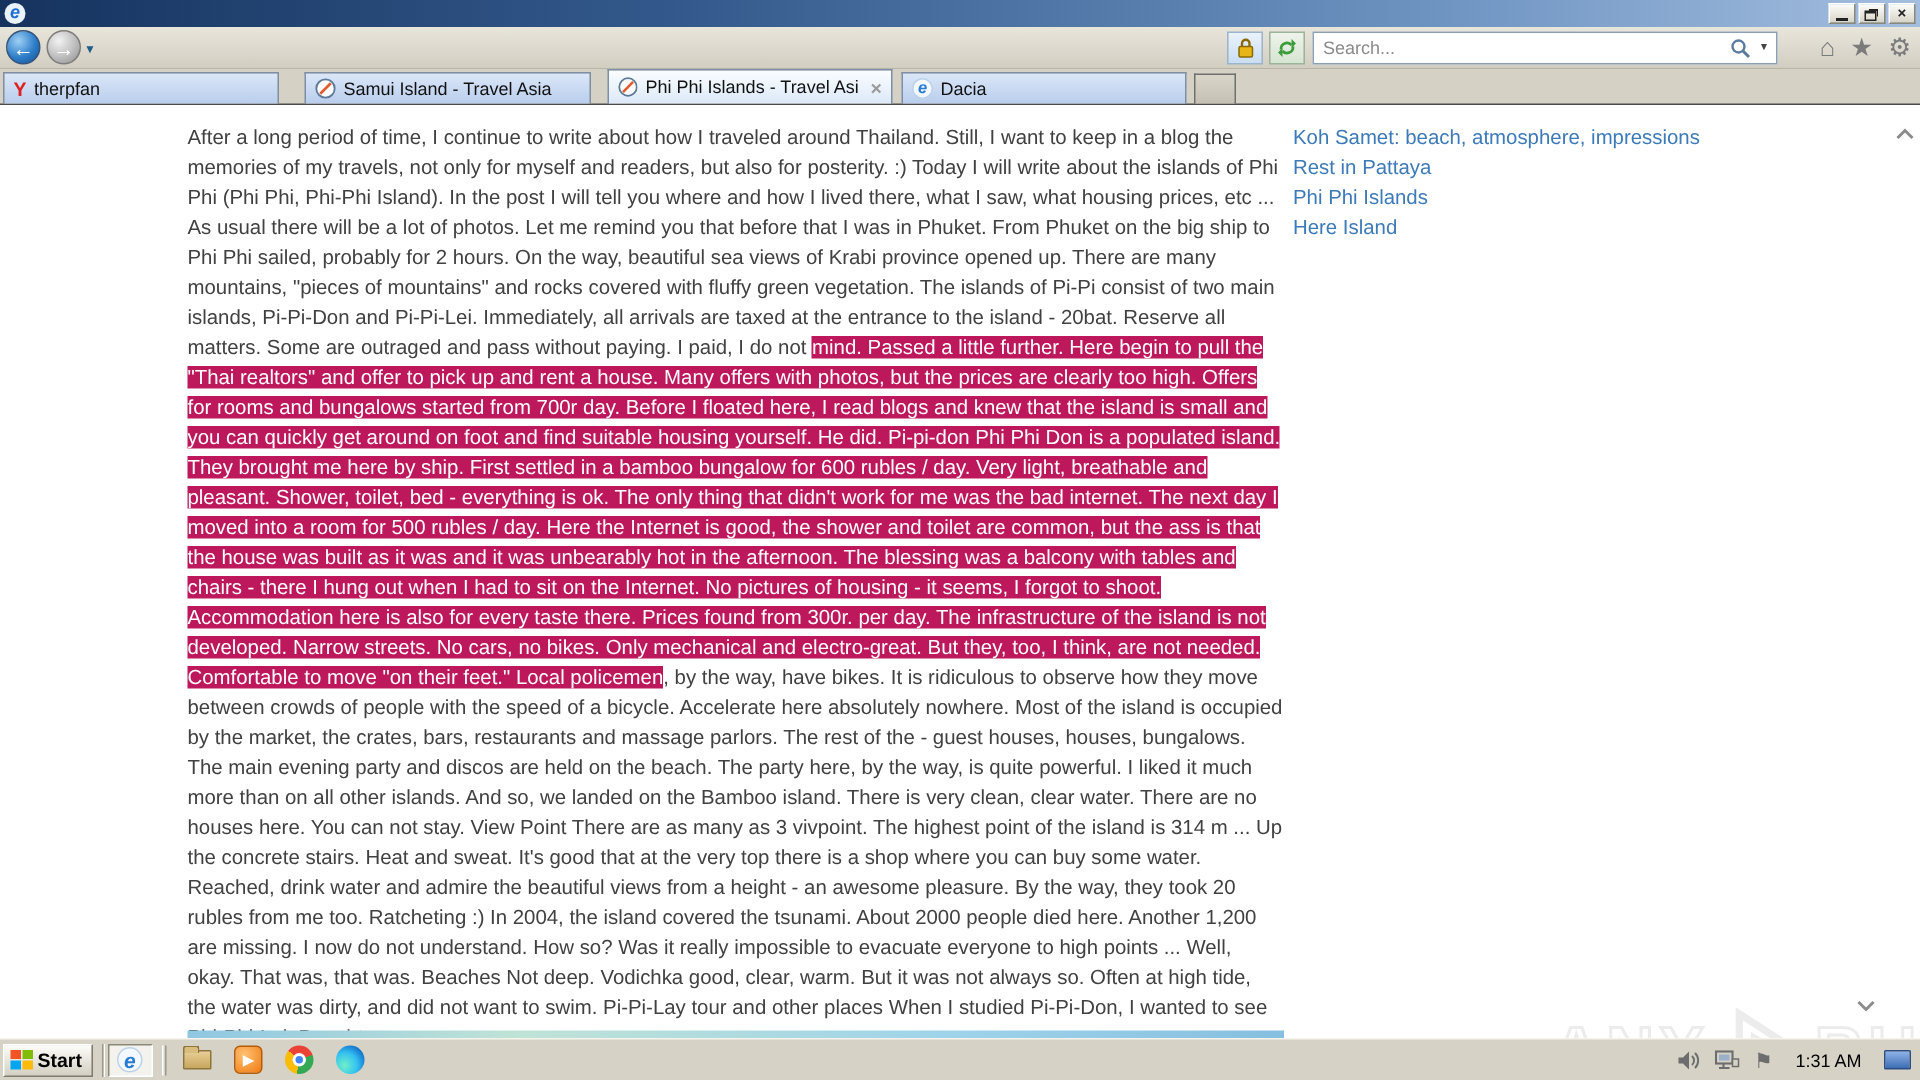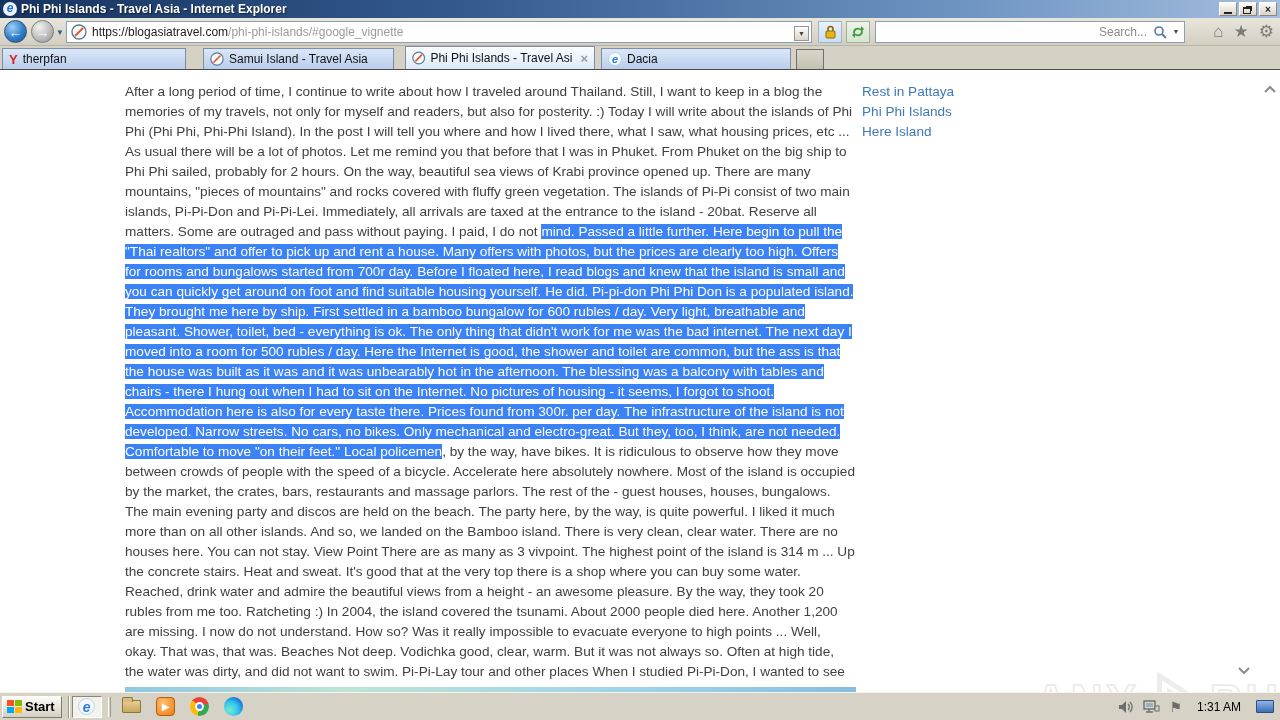--- a/index.html
+++ b/index.html
@@ -36,21 +36,21 @@
   .url-path { color:#9a9a9a; }
   .addr-drop { position:absolute; right:2px; top:4px; width:15px; height:15px; background:linear-gradient(#fdfdfd,#d9d5c9);
     border:1px solid #9a9688; font-size:7px; color:#444; text-align:center; line-height:14px; }
   .toolbtn { position:absolute; top:3px; width:24px; height:22px; border:1px solid #9eb4cc;
     display:flex; align-items:center; justify-content:center; }
   .lock-btn { left:818px; background:linear-gradient(#eaf2fb,#c9def2); }
   .refresh-btn { left:846px; background:linear-gradient(#eef3ea,#d6e4d2); border-color:#9cb49a; }
   .searchbox { position:absolute; left:875px; top:3px; width:310px; height:22px; background:#fff; border:1px solid #8ba0b5;
     display:flex; align-items:center; }
   .searchbox input { flex:1; border:none; outline:none; font-size:12px; color:#444; padding:0 6px;
-    font-family:"Liberation Sans",sans-serif; background:transparent;text-align:right; }
+    font-family:"Liberation Sans",sans-serif; background:transparent; }
   .searchbox input::placeholder { color:#8b8b8b; }
   .search-drop { width:16px; height:20px; font-size:7px; color:#444; text-align:center; line-height:20px; }
   .nav-right-icons { position:absolute; right:6px; top:2px; display:flex; gap:10px; align-items:center; height:24px; }
   .nav-right-icons .uicon { font-size:17px; color:#7b7b7b; line-height:22px; }
 
   
   .tabbar { position:absolute; left:0; top:46px; width:1280px; height:24px; background:#d5d1c5; border-bottom:1px solid #4c4c4c; }
   .tab { position:absolute; bottom:0; height:21px; display:flex; align-items:center; padding:0 6px;
     background:linear-gradient(#dbe7f8,#b9cdec); border:1px solid #7e8ea6; border-bottom:none; font-size:12px; color:#111; }
   .tab.active { height:23px; background:linear-gradient(#fbfdff,#dce9f8); z-index:2; }
@@ -58,21 +58,21 @@
   .tab-close { margin-left:auto; color:#9a9a9a; font-size:13px; font-weight:bold; padding-left:8px; }
   .tab-newstub { position:absolute; left:796px; bottom:0; width:28px; height:20px; background:linear-gradient(#d9d5c9,#c4c0b2);
     border:1px solid #6f6f6f; border-bottom:none; }
   .favicon-y { color:#e02020; font-weight:bold; font-size:13px; }
   .favicon-ie { width:14px; height:14px; border-radius:50%; background:#f4f9ff; color:#2a7bd4; font-weight:bold;
     font-style:italic; font-size:11px; line-height:13px; text-align:center; border:1px solid #bcd2ea; }
 
   
   .content { position:absolute; left:0; top:70px; width:1280px; height:622px; background:#fff; overflow:hidden; }
   .article { position:absolute; left:125px; top:12px; width:731px; font-size:13.6px; line-height:20px; color:#414141; }
-  .article .sel { background:#3b82f6; color:#fff; }
+  .article .sel { background:#be185d; color:#fff; }
   .sidebar { position:absolute; left:862px; top:12px; width:330px; font-size:13.6px; line-height:20px; }
   .sidebar a { display:block; color:#3d7ab8; text-decoration:none; white-space:nowrap; }
   .img-strip { position:absolute; left:125px; top:617px; width:731px; height:5px;
     background:linear-gradient(90deg,#8fc7e2,#bfe3d6 30%,#9ed3ea 70%,#86bfdf); }
 
   
   .scroll-chevron { position:absolute; width:16px; height:16px; }
   .scroll-up { right:2px; top:12px; }
   .scroll-down { right:28px; top:592px; }
 
@@ -113,21 +113,20 @@
   .showdesk { width:18px; height:13px; background:linear-gradient(#8fb4e8,#3e6db5); border:1px solid #2c4e84; border-radius:1px; }
 
   .compass { display:inline-block; }
 </style>
 </head>
 <body>
 <div id="stage">
 
   <div class="titlebar">
     <span class="ie-glyph">e</span>
-    <span class="title-text">Phi Phi Islands - Travel Asia - Internet Explorer</span>
     <div class="win-controls">
       <div class="win-btn">
           <span class="glyph-min"></span>
         </div>
       <div class="win-btn">
           <span class="glyph-restore"></span>
         </div>
       <div class="win-btn">
           <span>×</span>
         </div>
@@ -136,30 +135,20 @@
 
   <div class="navbar">
     <div class="nav-circle back-btn">
         <span>←</span>
       </div>
     <div class="nav-circle fwd-btn">
         <span>→</span>
       </div>
     <span class="nav-drop">▼</span>
 
-    <div class="addressbar">
-      <svg class="compass" width="16" height="16" viewBox="0 0 16 16">
-        <circle cx="8" cy="8" r="7" fill="#fbfbfb" stroke="#5d7a99" stroke-width="1.4"></circle>
-        <line x1="4" y1="12" x2="12" y2="4" stroke="#e05a2b" stroke-width="2"></line>
-      </svg>
-      <span class="url">
-        <span class="url-domain">https://blogasiatravel.com</span><span class="url-path">/phi-phi-islands/#google_vignette</span>
-      </span>
-      <span class="addr-drop">▼</span>
-    </div>
 
     <div class="toolbtn lock-btn">
       <svg width="13" height="15" viewBox="0 0 13 15">
         <rect x="2" y="6" width="9" height="7" rx="1" fill="#e8b517" stroke="#8a6a00"></rect>
         <path d="M4 6 V4 a2.5 2.5 0 0 1 5 0 V6" fill="none" stroke="#8a6a00" stroke-width="1.6"></path>
       </svg>
     </div>
     <div class="toolbtn refresh-btn">
       <svg width="14" height="14" viewBox="0 0 14 14">
         <path d="M3 8 a4 4 0 0 1 7-3" fill="none" stroke="#3c9c3c" stroke-width="1.8"></path>
@@ -211,20 +200,21 @@
     </div>
     <div class="tab-newstub"></div>
   </div>
 
   <div class="content">
     <div class="article">
       <span>After a long period of time, I continue to write about how I traveled around Thailand. Still, I want to keep in a blog the memories of my travels, not only for myself and readers, but also for posterity. :) Today I will write about the islands of Phi Phi (Phi Phi, Phi-Phi Island). In the post I will tell you where and how I lived there, what I saw, what housing prices, etc ... As usual there will be a lot of photos. Let me remind you that before that I was in Phuket. From Phuket on the big ship to Phi Phi sailed, probably for 2 hours. On the way, beautiful sea views of Krabi province opened up. There are many mountains, "pieces of mountains" and rocks covered with fluffy green vegetation. The islands of Pi-Pi consist of two main islands, Pi-Pi-Don and Pi-Pi-Lei. Immediately, all arrivals are taxed at the entrance to the island - 20bat. Reserve all matters. Some are outraged and pass without paying. I paid, I do not </span><span class="sel">mind. Passed a little further. Here begin to pull the "Thai realtors" and offer to pick up and rent a house. Many offers with photos, but the prices are clearly too high. Offers for rooms and bungalows started from 700r day. Before I floated here, I read blogs and knew that the island is small and you can quickly get around on foot and find suitable housing yourself. He did. Pi-pi-don Phi Phi Don is a populated island. They brought me here by ship. First settled in a bamboo bungalow for 600 rubles / day. Very light, breathable and pleasant. Shower, toilet, bed - everything is ok. The only thing that didn't work for me was the bad internet. The next day I moved into a room for 500 rubles / day. Here the Internet is good, the shower and toilet are common, but the ass is that the house was built as it was and it was unbearably hot in the afternoon. The blessing was a balcony with tables and chairs - there I hung out when I had to sit on the Internet. No pictures of housing - it seems, I forgot to shoot. Accommodation here is also for every taste there. Prices found from 300r. per day. The infrastructure of the island is not developed. Narrow streets. No cars, no bikes. Only mechanical and electro-great. But they, too, I think, are not needed. Comfortable to move "on their feet." Local policemen</span><span>, by the way, have bikes. It is ridiculous to observe how they move between crowds of people with the speed of a bicycle. Accelerate here absolutely nowhere. Most of the island is occupied by the market, the crates, bars, restaurants and massage parlors. The rest of the - guest houses, houses, bungalows. The main evening party and discos are held on the beach. The party here, by the way, is quite powerful. I liked it much more than on all other islands. And so, we landed on the Bamboo island. There is very clean, clear water. There are no houses here. You can not stay. View Point There are as many as 3 vivpoint. The highest point of the island is 314 m ... Up the concrete stairs. Heat and sweat. It's good that at the very top there is a shop where you can buy some water. Reached, drink water and admire the beautiful views from a height - an awesome pleasure. By the way, they took 20 rubles from me too. Ratcheting :) In 2004, the island covered the tsunami. About 2000 people died here. Another 1,200 are missing. I now do not understand. How so? Was it really impossible to evacuate everyone to high points ... Well, okay. That was, that was. Beaches Not deep. Vodichka good, clear, warm. But it was not always so. Often at high tide, the water was dirty, and did not want to swim. Pi-Pi-Lay tour and other places When I studied Pi-Pi-Don, I wanted to see Phi-Phi-Lei. Bought a</span>
     </div>
 
     <div class="sidebar">
+      <a href="#">Koh Samet: beach, atmosphere, impressions</a>
       <a href="#">Rest in Pattaya</a>
       <a href="#">Phi Phi Islands</a>
       <a href="#">Here Island</a>
     </div>
 
     <div class="img-strip"></div>
 
     <svg class="scroll-chevron scroll-up" viewBox="0 0 16 16">
       <polyline points="3,10 8,5 13,10" fill="none" stroke="#8b8b8b" stroke-width="2"></polyline>
     </svg>

